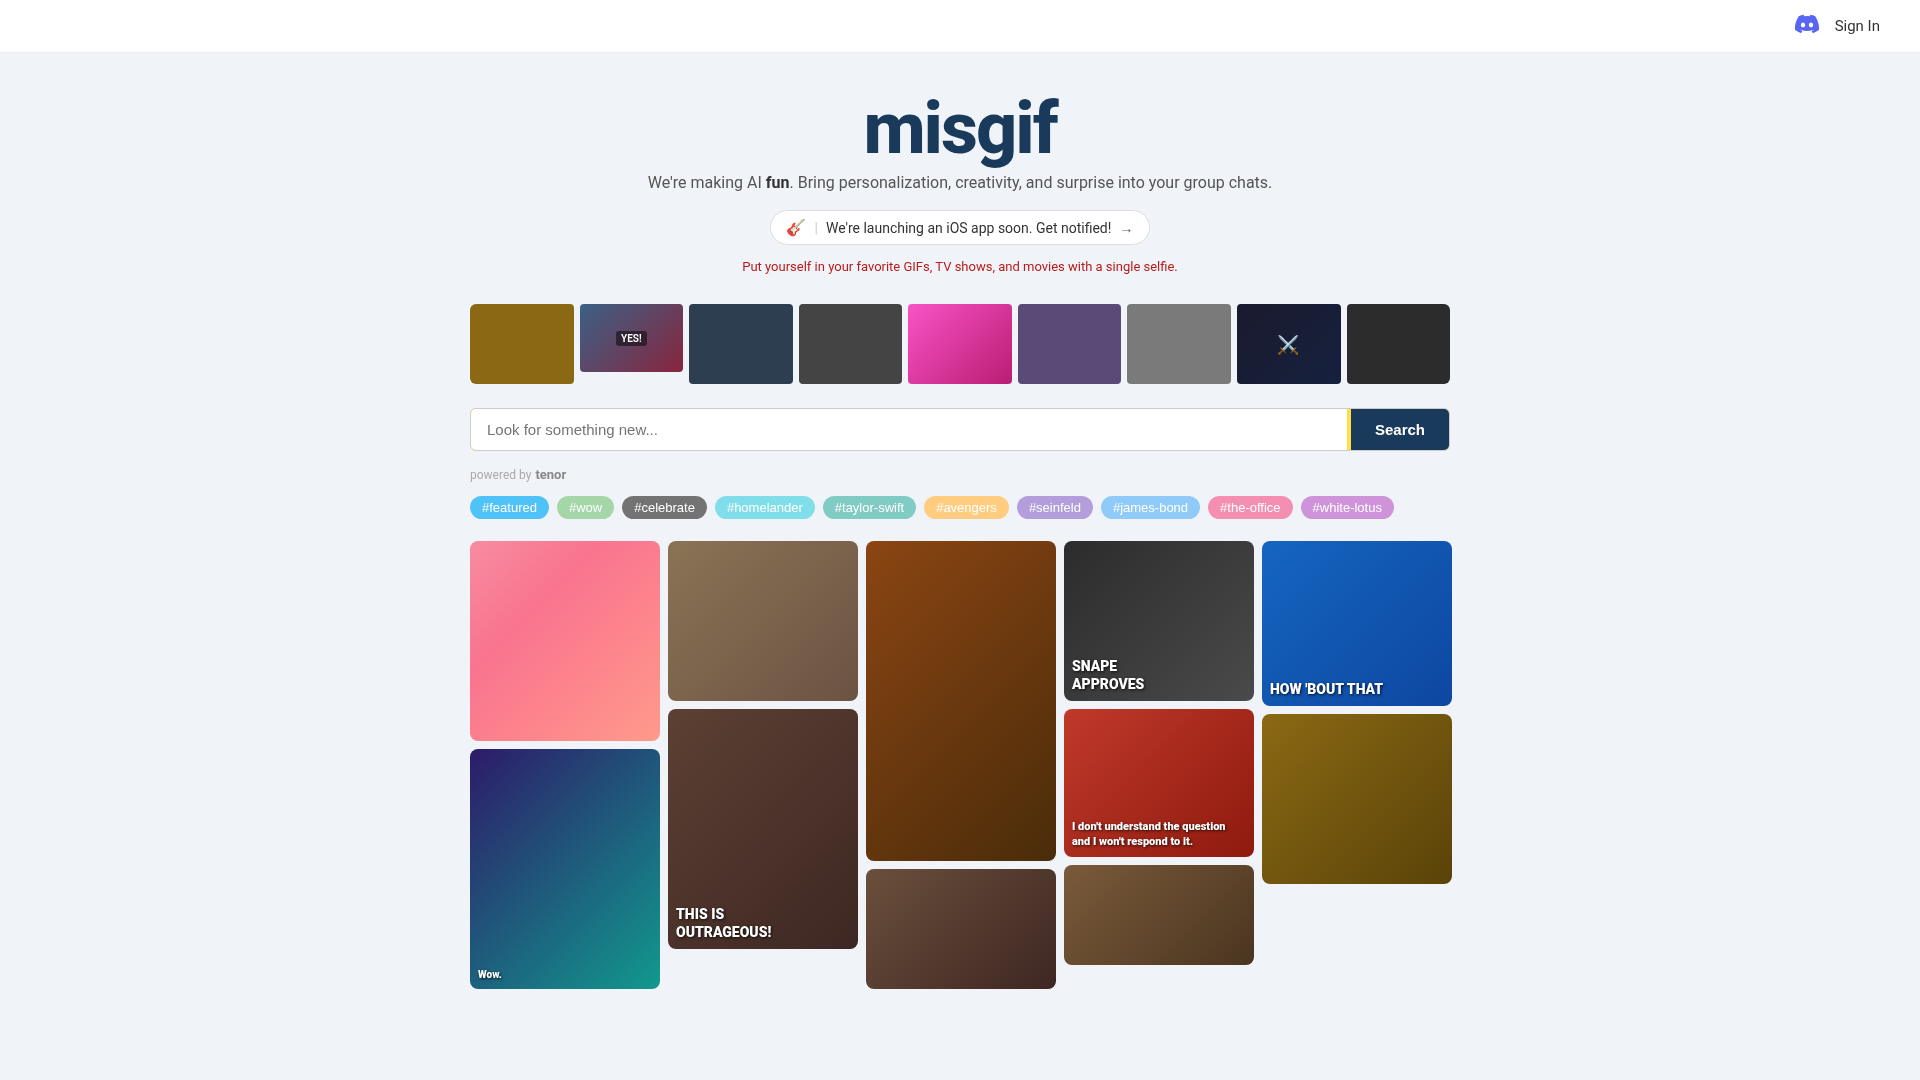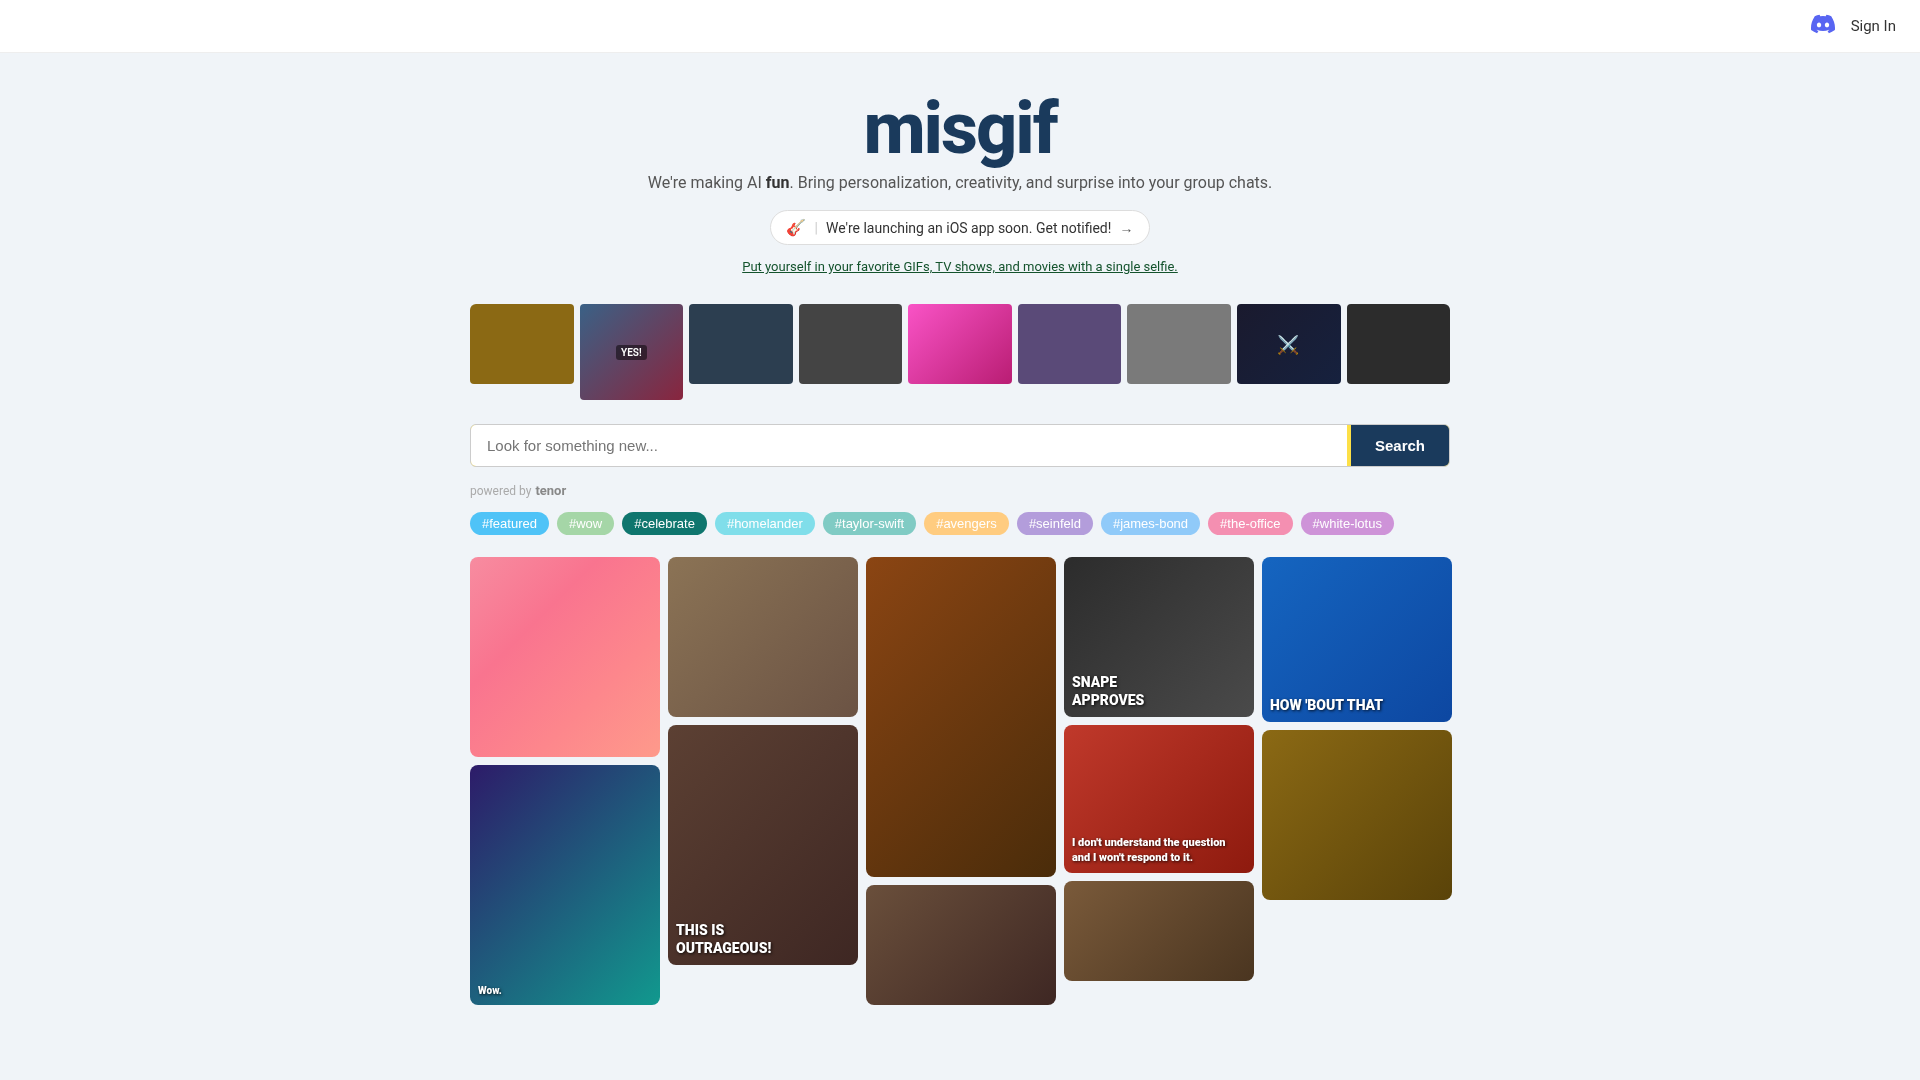--- a/index.html
+++ b/index.html
@@ -7,21 +7,21 @@
       font-family: -apple-system, BlinkMacSystemFont, 'Segoe UI', Roboto, sans-serif;
       background: #f0f4f8;
       min-height: 1080px;
       color: #333;
     }
     
     .header {
       display: flex;
       justify-content: flex-end;
       align-items: center;
-      padding: 12px 24px;
+      padding: 12px 40px;
       background: #fff;
       border-bottom: 1px solid #eee;
     }
     .header-nav {
       display: flex;
       align-items: center;
       gap: 16px;
     }
     .sign-in-link {
       color: #333;
@@ -84,23 +84,22 @@
       font-size: 16px;
     }
     .launch-banner .divider {
       color: #ccc;
     }
     .launch-banner .arrow {
       color: #555;
     }
     .hero-sub {
       font-size: 13px;
-      color: #14532d;
+      color: #b91c1c;
       margin-bottom: 18px;
-      text-decoration: underline;
     }
     
     .gif-strip {
       display: flex;
       gap: 6px;
       overflow: hidden;
       margin-bottom: 24px;
       border-radius: 6px;
     }
     .gif-strip-item {
@@ -211,21 +210,21 @@
       <span class="divider">|</span>
       <span>We're launching an iOS app soon. Get notified!</span>
       <span class="arrow">→</span>
     </div>
     <br>
     <p class="hero-sub">Put yourself in your favorite GIFs, TV shows, and movies with a single selfie.</p>
   </section>
 
   <div class="gif-strip" id="gif-strip-container">
   <div class="gif-strip-item" style="background: rgb(139, 105, 20); height: 80px; min-width: 100px; display: flex; align-items: center; justify-content: center; color: rgb(255, 255, 255); font-size: 11px; text-align: center; border-radius: 4px; font-weight: 600; padding: 4px;"></div>
-      <div class="gif-strip-item" style="background: linear-gradient(135deg, rgb(58, 97, 134), rgb(137, 37, 62)); height: 96px; min-width: 100px; display: flex; align-items: center; justify-content: center; color: rgb(255, 255, 255); font-size: 11px; text-align: center; border-radius: 4px; font-weight: 600; padding: 4px;">
+      <div class="gif-strip-item" style="background: linear-gradient(135deg, rgb(58, 97, 134), rgb(137, 37, 62)); height: 68px; min-width: 100px; display: flex; align-items: center; justify-content: center; color: rgb(255, 255, 255); font-size: 11px; text-align: center; border-radius: 4px; font-weight: 600; padding: 4px;">
         <span style="background:rgba(0,0,0,0.5);padding:2px 5px;border-radius:3px;font-size:10px">YES!</span>
       </div>
       <div class="gif-strip-item" style="background: rgb(44, 62, 80); height: 80px; min-width: 100px; display: flex; align-items: center; justify-content: center; color: rgb(255, 255, 255); font-size: 11px; text-align: center; border-radius: 4px; font-weight: 600; padding: 4px;"></div>
       <div class="gif-strip-item" style="background: rgb(68, 68, 68); height: 80px; min-width: 100px; display: flex; align-items: center; justify-content: center; color: rgb(255, 255, 255); font-size: 11px; text-align: center; border-radius: 4px; font-weight: 600; padding: 4px;"></div>
       <div class="gif-strip-item" style="background: linear-gradient(135deg, rgb(249, 83, 198), rgb(185, 29, 115)); height: 80px; min-width: 100px; display: flex; align-items: center; justify-content: center; color: rgb(255, 255, 255); font-size: 11px; text-align: center; border-radius: 4px; font-weight: 600; padding: 4px;"></div>
       <div class="gif-strip-item" style="background: rgb(90, 74, 120); height: 80px; min-width: 100px; display: flex; align-items: center; justify-content: center; color: rgb(255, 255, 255); font-size: 11px; text-align: center; border-radius: 4px; font-weight: 600; padding: 4px;"></div>
       <div class="gif-strip-item" style="background: rgb(122, 122, 122); height: 80px; min-width: 100px; display: flex; align-items: center; justify-content: center; color: rgb(255, 255, 255); font-size: 11px; text-align: center; border-radius: 4px; font-weight: 600; padding: 4px;"></div>
       <div class="gif-strip-item" style="background: linear-gradient(135deg, rgb(26, 26, 46), rgb(22, 33, 62)); height: 80px; min-width: 100px; display: flex; align-items: center; justify-content: center; color: rgb(255, 255, 255); font-size: 11px; text-align: center; border-radius: 4px; font-weight: 600; padding: 4px;">
         <span style="font-size:18px">⚔️</span>
       </div>
@@ -240,21 +239,21 @@
   </div>
 
   <div class="powered-by">
     <span>powered by</span>
     <span class="tenor-logo">tenor</span>
   </div>
 
   <div class="tags" id="tags-container">
   <button class="tag" style="background: rgb(79, 195, 247);">#featured</button>
       <button class="tag" style="background: rgb(165, 214, 167);">#wow</button>
-      <button class="tag" style="background: #0f766e;">#celebrate</button>
+      <button class="tag" style="background: #737373;">#celebrate</button>
       <button class="tag" style="background: rgb(128, 222, 234);">#homelander</button>
       <button class="tag" style="background: rgb(128, 203, 196);">#taylor-swift</button>
       <button class="tag" style="background: rgb(255, 204, 128);">#avengers</button>
       <button class="tag" style="background: rgb(179, 157, 219);">#seinfeld</button>
       <button class="tag" style="background: rgb(144, 202, 249);">#james-bond</button>
       <button class="tag" style="background: rgb(244, 143, 177);">#the-office</button>
       <button class="tag" style="background: rgb(206, 147, 216);">#white-lotus</button>
     </div>
 
   <div class="gif-grid" id="gif-grid-container" style="columns: unset; display: block; white-space: nowrap;">

